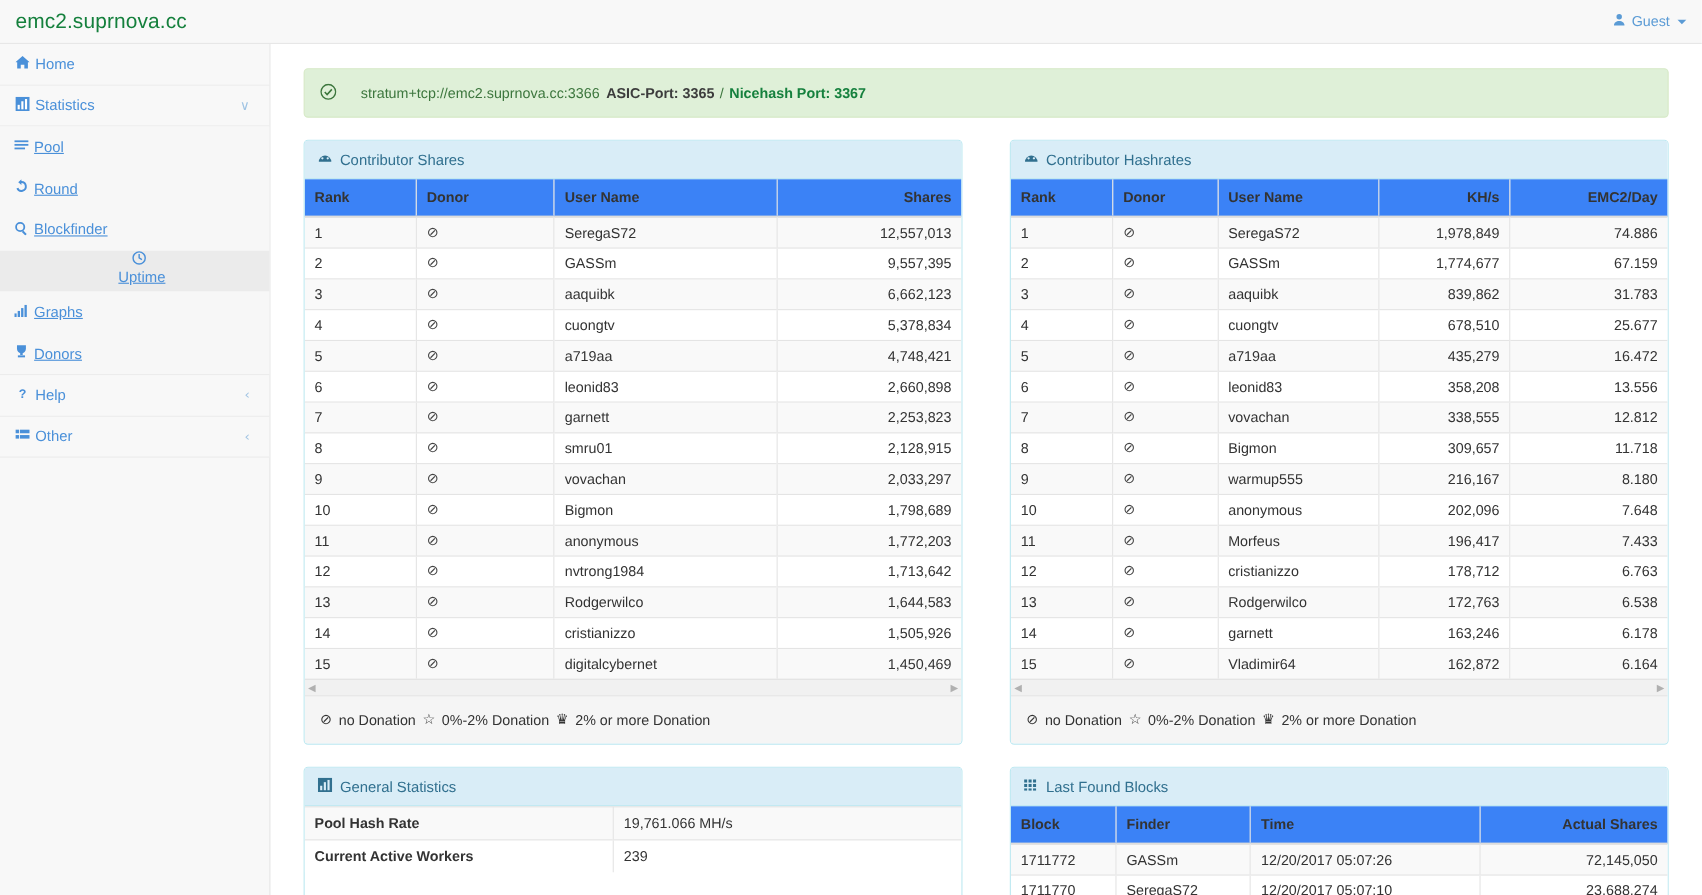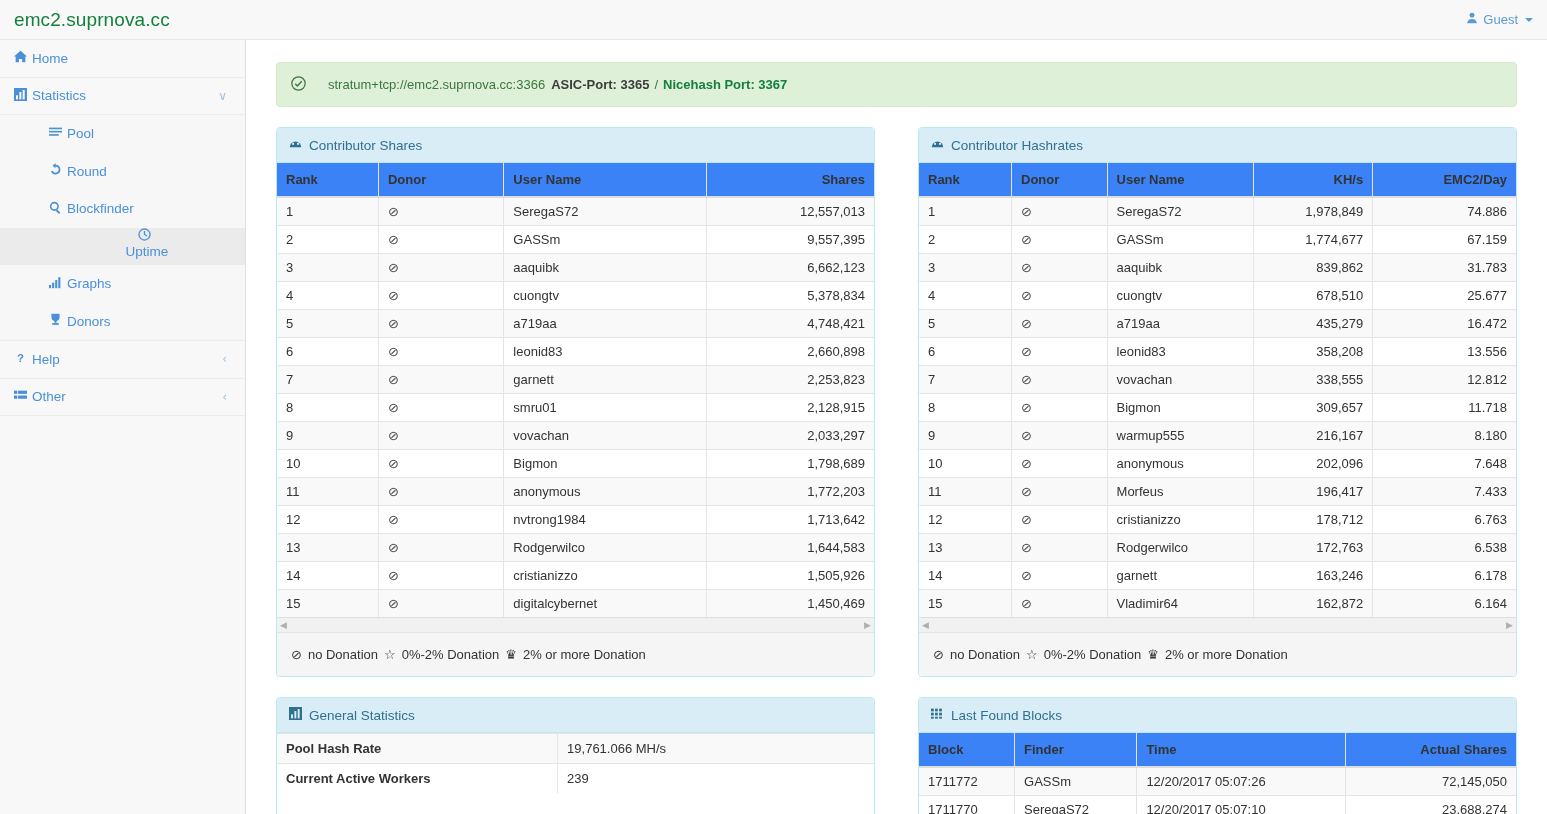--- a/index.html
+++ b/index.html
@@ -64,24 +64,25 @@
     cursor: pointer;
     position: relative;
     background: #f8f8f8;
   }
   .nav-item .ico {
     width: 18px; display: inline-block;
     font-size: 12.5px; color: #4a90d9;
     text-align: left;
   }
   .nav-item.sub {
-    padding-left: 49px;
+    padding-left: 13px;
     border-bottom: none;
     background: #f7f7f7;
     font-size: 13.5px;
+    text-decoration: underline;
   }
   .nav-item.sub.active { background: #ebebeb; flex-direction: column; }
   .nav-item .chev {
     position: absolute; right: 18px;
     font-size: 12px; color: #9fc3e3;
     font-family: "DejaVu Sans", sans-serif;
   }
   .subgroup { background: #f7f7f7; border-bottom: 1px solid #ececec; padding: 0; }
 
   

